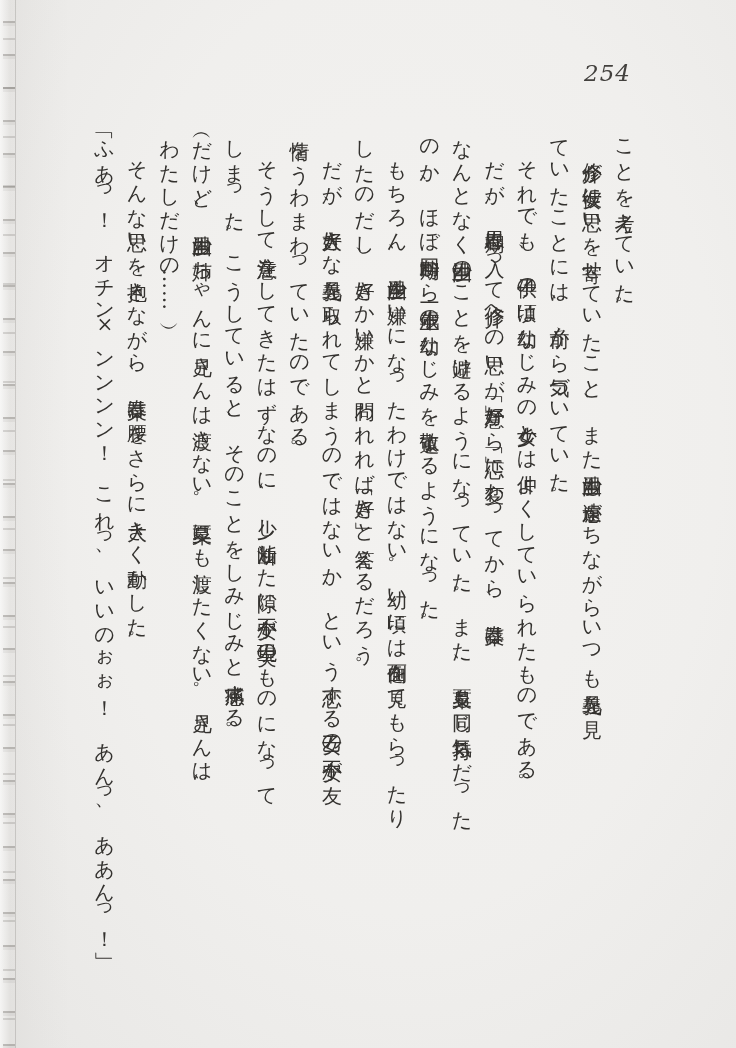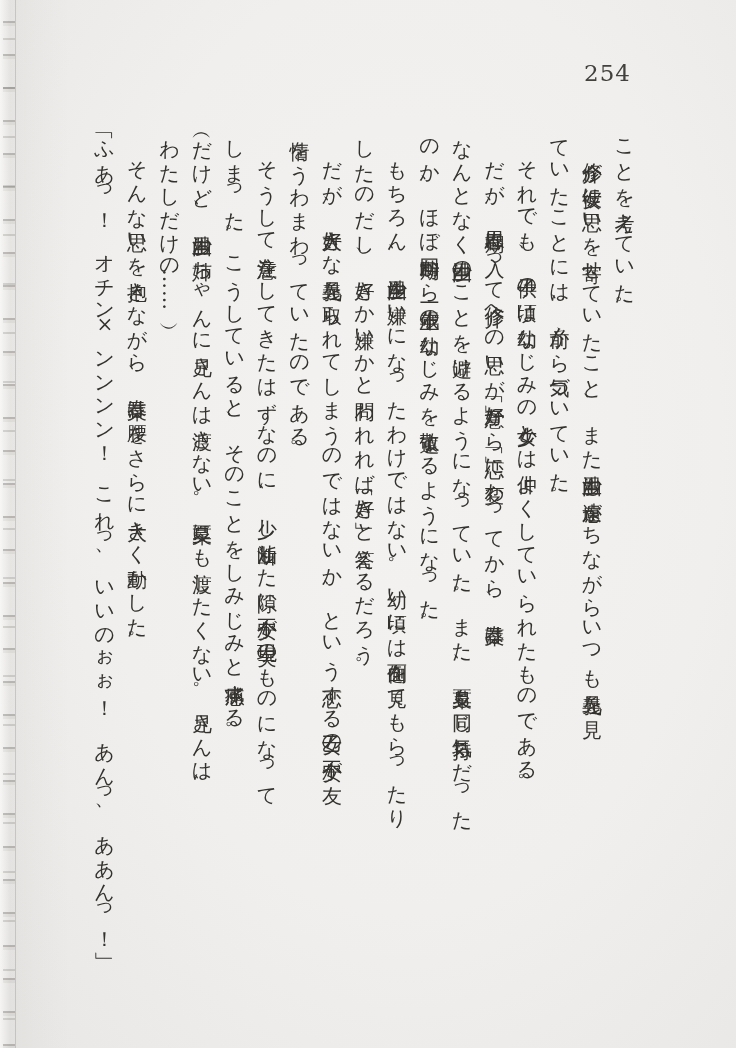--- a/index.html
+++ b/index.html
@@ -34,21 +34,21 @@
         rgba(75,70,64,0.22) 38px 40px,
         transparent 40px 49px);
     opacity:.8;
   }
   .edge-line{
     position:absolute;left:15px;top:0;bottom:0;width:1px;
     background:rgba(90,85,80,0.22);
   }
   .page-number{
     position:absolute;left:584px;top:60px;
-    font-size:23px;letter-spacing:1px;
+    font-size:23px;font-style:italic;letter-spacing:1px;
     color:#43413e;
   }
   .text-block{
     position:absolute;top:126px;right:95px;height:838px;
     writing-mode:vertical-rl;text-orientation:mixed;
     font-size:20px;letter-spacing:1px;
     color:#34322f;
     text-rendering:optimizeLegibility;
   }
   .tline{

